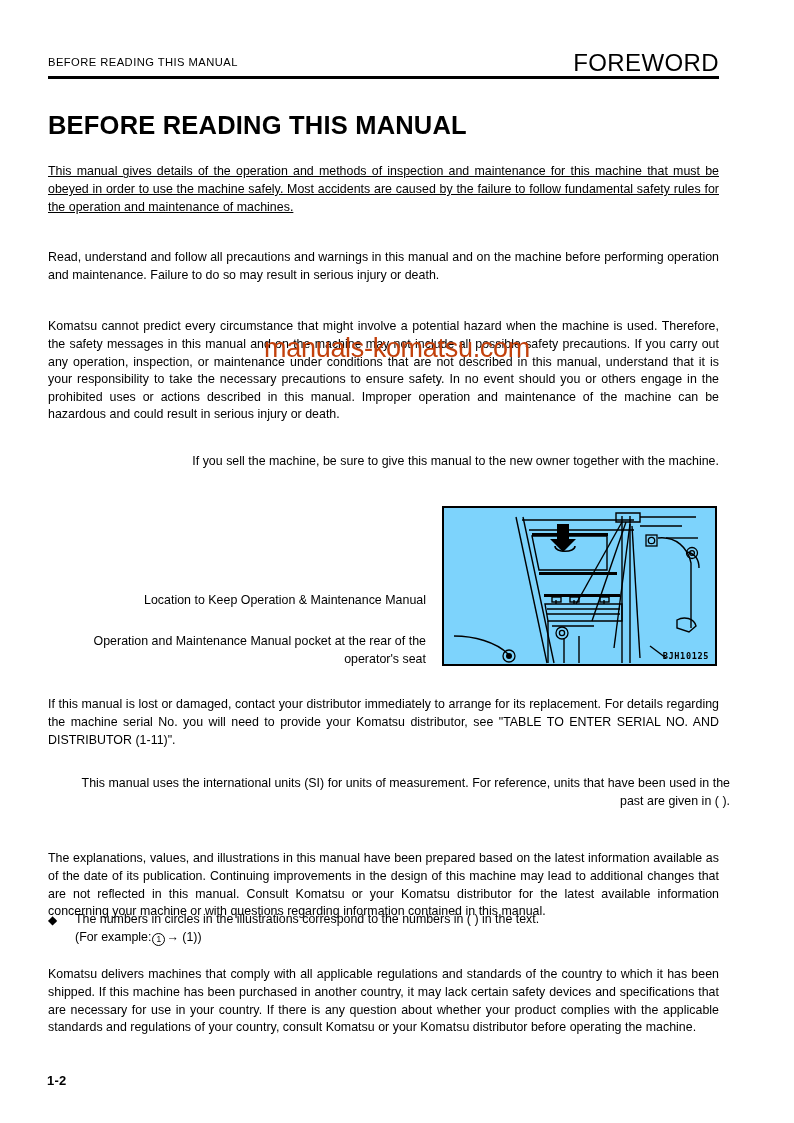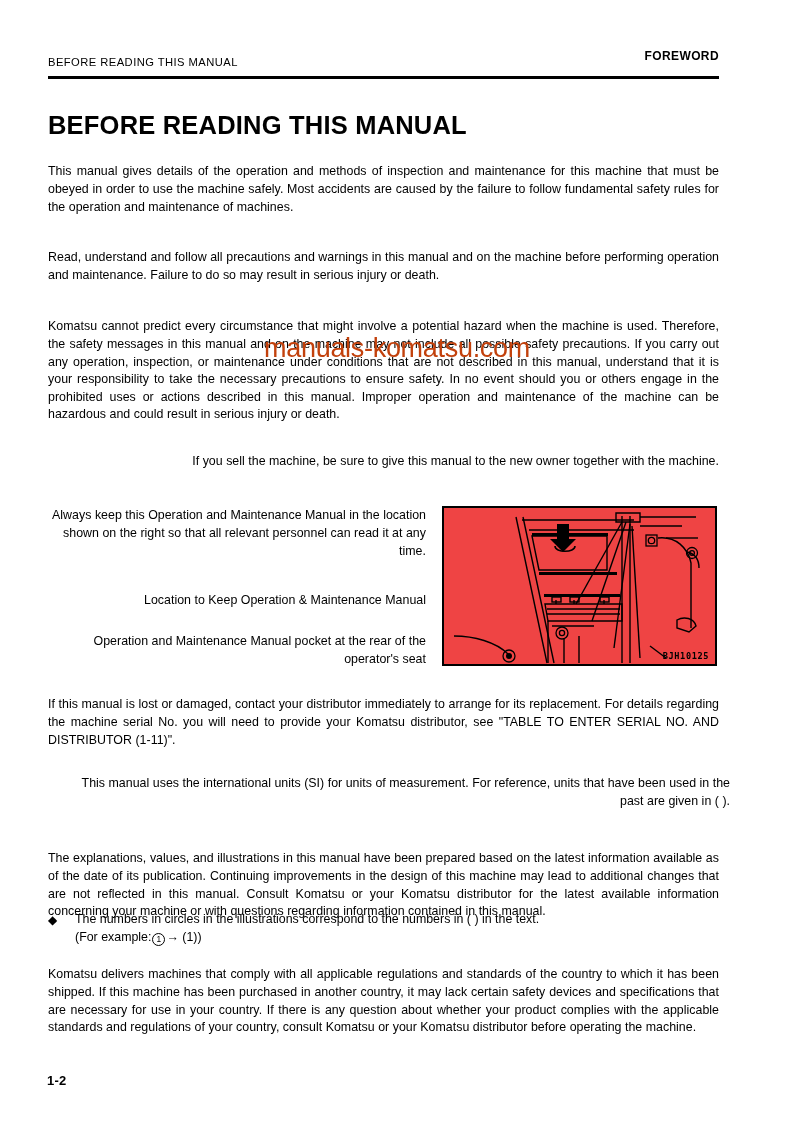--- a/index.html
+++ b/index.html
@@ -36,22 +36,22 @@
     left: 0;
     top: 2px;
     font-size: 11.2px;
     letter-spacing: 0.45px;
     white-space: nowrap;
   }
   .runhead-right {
     position: absolute;
     right: 0;
     top: -5px;
-    font-size: 12px;
-    font-weight: bold;
+    font-size: 24px;
+    font-weight: normal;
     letter-spacing: 0.4px;
     white-space: nowrap;
   }
   .runhead-rule {
     position: absolute;
     left: 0;
     right: 0;
     top: 22px;
     height: 3px;
     background: #000;
@@ -71,21 +71,21 @@
   
   .para {
     position: absolute;
     font-size: 12.4px;
     line-height: 17.6px;
     text-align: justify;
     letter-spacing: 0.02px;
   }
   .para.nojust { text-align: right; }
 
-  #p-intro     { left: 48px; top: 151px;  width: 671px; }
+  #p-intro     { left: 48px; top: 151px;  width: 671px; text-decoration: underline; }
   #p-read      { left: 48px; top: 237px;  width: 671px; }
   #p-predict   { left: 48px; top: 306px;  width: 671px; }
   #p-sell      { left: 48px; top: 441px;  width: 671px; }
 
   #p-keep      { left: 48px; top: 495px;  width: 378px; }
   #p-location  { left: 48px; top: 580px;  width: 378px; }
   #p-pocket    { left: 48px; top: 609px;  width: 378px; margin-top: 24px; }
 
   #p-lost      { left: 48px; top: 684px;  width: 671px; }
   #p-units     { left: 48px; top: 763px;  width: 671px; margin-left: 11px; }
@@ -127,21 +127,21 @@
   }
 
   
   .figure {
     position: absolute;
     left: 442px;
     top: 506px;
     width: 275px;
     height: 160px;
     border: 2px solid #000;
-    background: #ef4444;
+    background: #7dd3fc;
     box-sizing: border-box;
     overflow: hidden;
   }
   .figure svg { display: block; }
   .figure-code {
     position: absolute;
     right: 6px;
     bottom: 3px;
     font-size: 8.6px;
     font-weight: bold;
@@ -187,21 +187,20 @@
   <h1 class="page-title">BEFORE READING THIS MANUAL</h1>
 
   <p class="para" id="p-intro">This manual gives details of the operation and methods of inspection and maintenance for this machine that must be obeyed in order to use the machine safely. Most accidents are caused by the failure to follow fundamental safety rules for the operation and maintenance of machines.</p>
 
   <p class="para" id="p-read">Read, understand and follow all precautions and warnings in this manual and on the machine before performing operation and maintenance. Failure to do so may result in serious injury or death.</p>
 
   <p class="para" id="p-predict">Komatsu cannot predict every circumstance that might involve a potential hazard when the machine is used. Therefore, the safety messages in this manual and on the machine may not include all possible safety precautions. If you carry out any operation, inspection, or maintenance under conditions that are not described in this manual, understand that it is your responsibility to take the necessary precautions to ensure safety. In no event should you or others engage in the prohibited uses or actions described in this manual. Improper operation and maintenance of the machine can be hazardous and could result in serious injury or death.</p>
 
   <p class="para nojust" id="p-sell">If you sell the machine, be sure to give this manual to the new owner together with the machine.</p>
 
-  <p class="para nojust" id="p-keep">Always keep this Operation and Maintenance Manual in the location shown on the right so that all relevant personnel can read it at any time.</p>
 
   <p class="para nojust" id="p-location">Location to Keep Operation &amp; Maintenance Manual</p>
 
   <p class="para nojust" id="p-pocket">Operation and Maintenance Manual pocket at the rear of the operator's seat</p>
 
   <div class="figure">
     <svg width="271" height="156" viewBox="0 0 271 156">
       <g fill="none" stroke="#000" stroke-width="1.4">
 
         <path d="M72 9 L103 155"></path>

